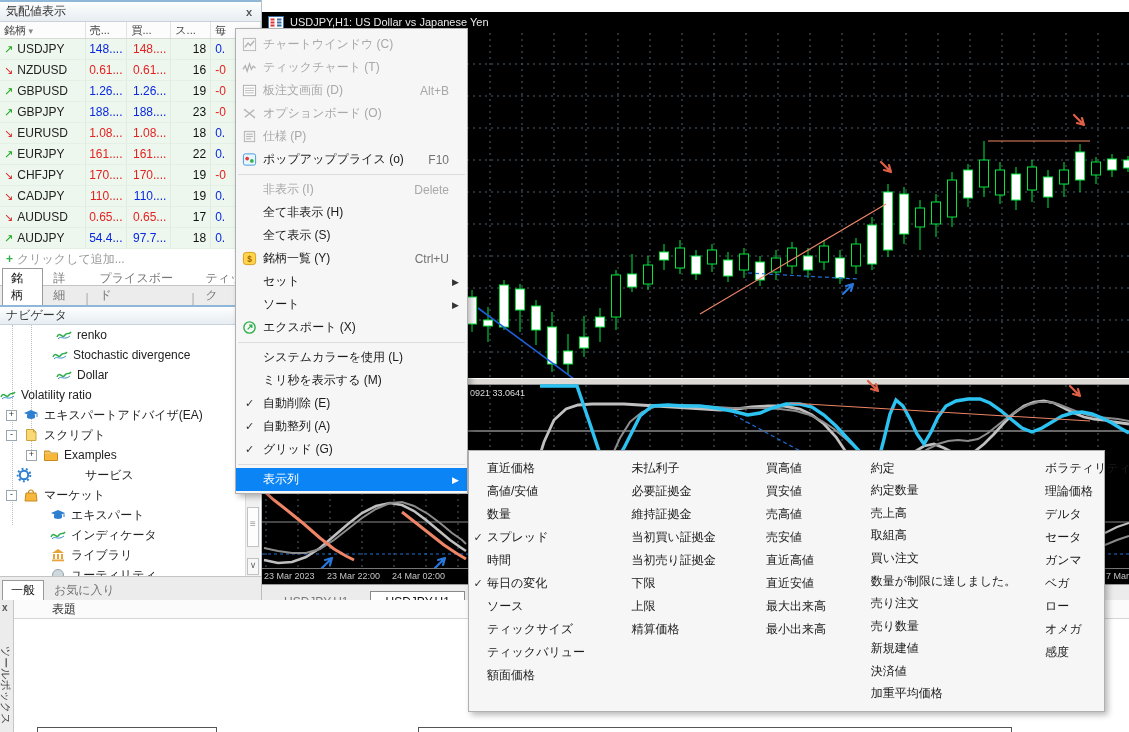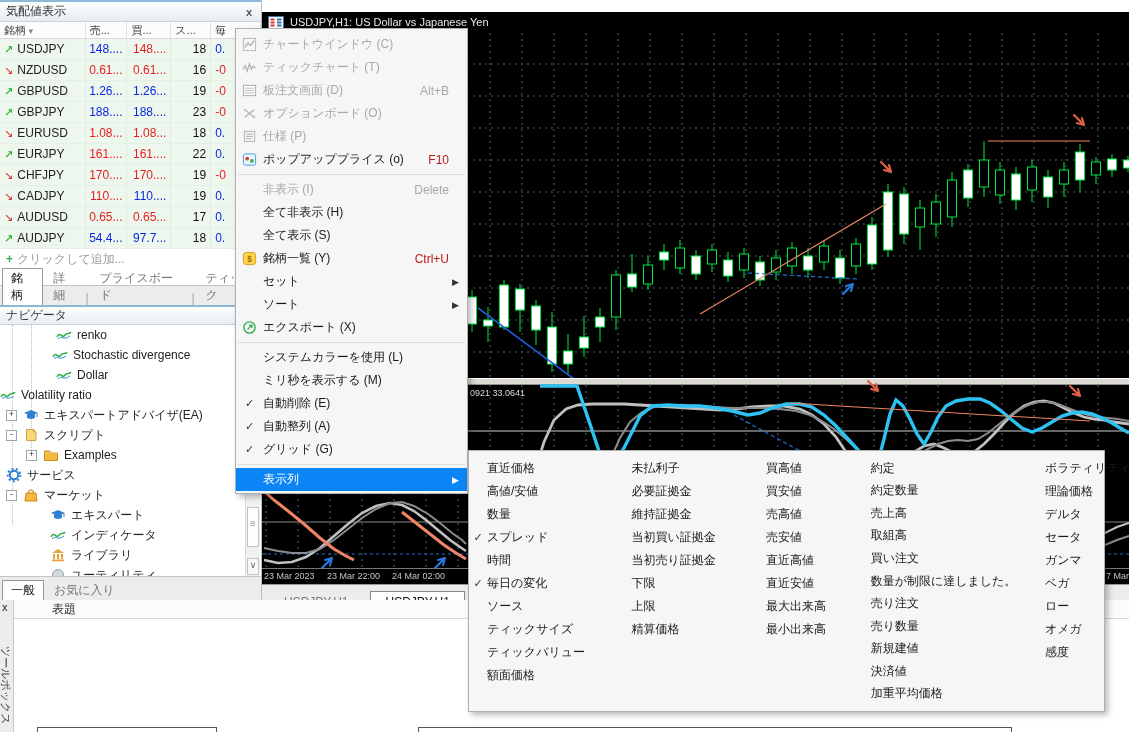--- a/index.html
+++ b/index.html
@@ -59,21 +59,21 @@
   .art{position:absolute;background:#fff;border:1px solid #555;height:8px;}
   
   .menu{position:absolute;background:#f6f6f6;border:1px solid #b0b0b0;box-shadow:3px 3px 6px rgba(0,0,0,.28);box-sizing:border-box;z-index:20;font-size:12px;}
   #context-menu{left:235px;top:28px;width:233px;height:466px;padding:4px 0;}
   .mi{height:23px;display:flex;align-items:center;color:#1a1a1a;padding-right:8px;}
   .mi.dis{color:#a8a8a8;}
   .mi .ig{width:27px;flex:0 0 auto;display:flex;justify-content:center;align-items:center;}
   .mi .ig svg{width:15px;height:15px;display:block;}
   .mi .chk{font-size:11px;color:#333;}
   .mi .lbl{flex:1;white-space:nowrap;overflow:hidden;}
-  .mi .sc{color:#b91c1c;margin-left:10px;} .mi.dis .sc{color:#a8a8a8;}
+  .mi .sc{color:#737373;margin-left:10px;} .mi.dis .sc{color:#a8a8a8;}
   .mi .arr{width:10px;text-align:right;font-size:9px;color:#333;}
   .mi.hl{background:#0b84f5;color:#fff;} .mi.hl .arr{color:#fff;}
   .msep{height:1px;background:#dcdcdc;margin:3px 2px;}
   #columns-submenu{left:468px;top:450px;width:637px;height:262px;z-index:21;display:flex;padding:6px 0;}
   .subcol{display:flex;flex-direction:column;}
   .smi{height:23px;display:flex;align-items:center;color:#1a1a1a;white-space:nowrap;}
   .smi .chk{width:18px;text-align:center;font-size:11px;color:#333;flex:0 0 auto;}
 </style>
 </head>
 <body>
@@ -278,21 +278,21 @@
         <div class="nrow" style="padding-left: 26px;">
           <span class="exp">+</span>
           <span class="nicon">
             <svg viewBox="0 0 16 16">
               <path d="M1.5 4 h5 l1.5 2 h6.5 v7.5 h-13 Z" fill="#f6b73c" stroke="#c88a1d"></path>
               <path d="M1.5 6 h13" stroke="#e8cf8a"></path>
             </svg>
           </span>
           <span>Examples</span>
         </div>
-        <div class="nrow" style="padding-left: 6px;">
+        <div class="nrow" style="padding-left: 16px; gap: 48px;">
           <span class="nicon">
             <svg viewBox="0 0 16 16">
               <circle cx="8" cy="8" r="4.2" fill="none" stroke="#2f7fd0" stroke-width="2"></circle>
               <circle cx="8" cy="8" r="6.3" fill="none" stroke="#2f7fd0" stroke-width="2" stroke-dasharray="2 2.4"></circle>
             </svg>
           </span>
           <span>サービス</span>
         </div>
         <div class="nrow" style="padding-left: 6px;">
           <span class="exp">-</span>

